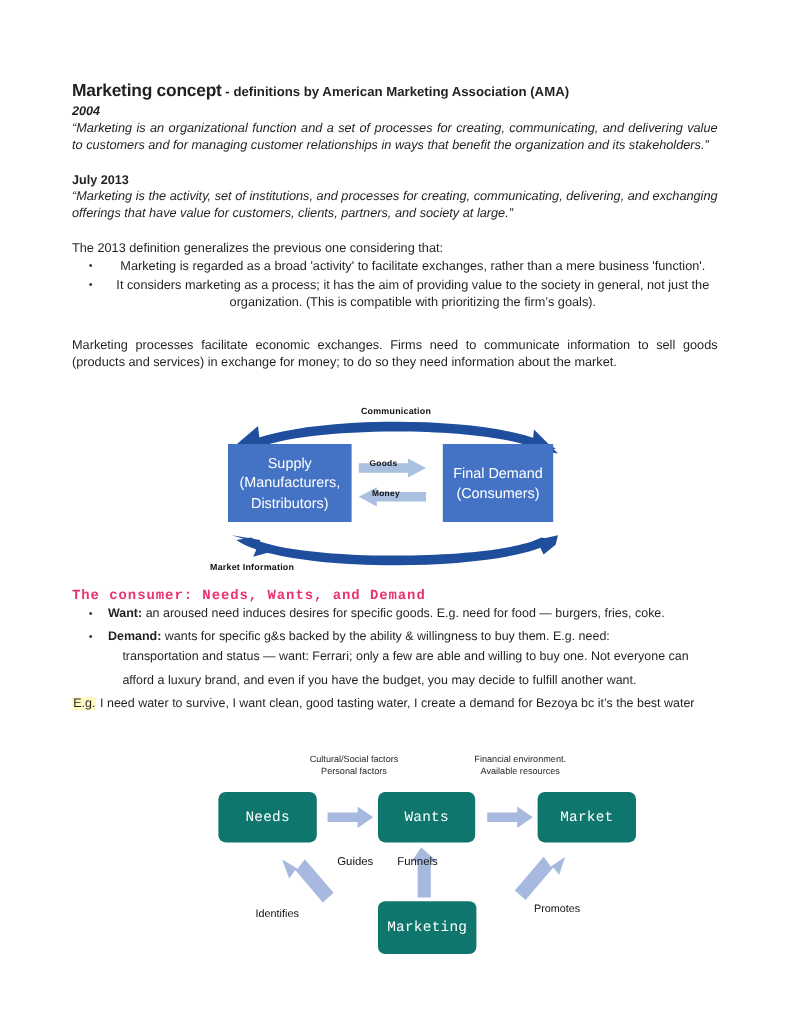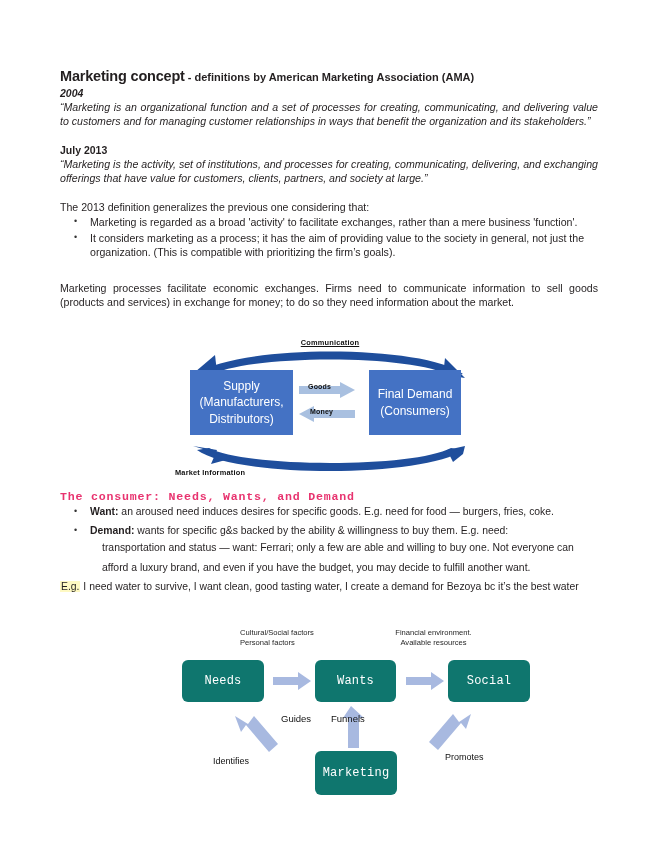--- a/index.html
+++ b/index.html
@@ -17,21 +17,21 @@
   .h-title .strong{font-weight:bold;font-size:14.5px;letter-spacing:-0.2px;}
   .h-title .sub{font-weight:bold;font-size:11px;}
   .yr{font-weight:bold;font-style:italic;font-size:10.5px;line-height:14px;margin:0 0 1px 0;}
   .yr2{font-weight:bold;font-size:10.5px;line-height:14px;margin:0 0 1px 0;}
   .quote{font-style:italic;font-size:10.6px;line-height:13.6px;text-align:justify;margin:0;}
   .para{font-size:10.6px;line-height:14px;text-align:justify;margin:0;}
   .gap-md{height:15px;}
   .gap-lg{height:21px;}
 
   ul.bl{margin:1px 0 0 0;padding:0 0 0 30px;list-style:none;}
-  ul.bl li{font-size:10.6px;line-height:14.2px;position:relative;margin:0 0 1px 0;text-align:left;}
+  ul.bl li{font-size:10.6px;line-height:14.2px;position:relative;margin:0 0 1px 0;text-align:center;}
   ul.bl li:before{content:"\2022";position:absolute;left:-16px;top:-1px;font-size:9px;color:#333;}
 
   ul.bl2{margin:2px 0 0 0;padding:0 0 0 30px;list-style:none;}
   ul.bl2 li{font-size:10.4px;line-height:14.6px;position:relative;margin:0 0 4px 0;}
   ul.bl2 li:before{content:"\2022";position:absolute;left:-16px;top:-1px;font-size:9px;color:#333;}
 
   .sec-head{
     font-family:"Liberation Mono","DejaVu Sans Mono",monospace;
     font-weight:bold;font-size:11.6px;color:#e8336f;letter-spacing:0.8px;
     margin:0 0 2px 0;
@@ -43,41 +43,41 @@
   
   .dg1{position:absolute;left:175px;top:338px;width:310px;height:145px;}
   .dg1 .bx{
     position:absolute;background:#4472c4;color:#ffffff;
     display:flex;flex-direction:column;align-items:center;justify-content:center;
     font-size:12px;line-height:16.5px;text-align:center;
   }
   .dg1 .bx.left{left:15px;top:32px;width:103px;height:65px;}
   .dg1 .bx.right{left:194px;top:32px;width:92px;height:65px;}
   .lbl-comm{position:absolute;left:0;top:0;width:310px;text-align:center;
-    font-size:7.4px;font-weight:bold;letter-spacing:.2px;color:#111;text-decoration:underline;}
+    font-size:7.4px;font-weight:bold;letter-spacing:.2px;color:#111;}
   .lbl-mkt{position:absolute;left:0;top:130px;width:310px;text-align:left;
     font-size:7.4px;font-weight:bold;letter-spacing:.2px;color:#111;}
   .arcwrap{position:absolute;left:0;top:0;width:310px;height:145px;}
   .gm{position:absolute;font-size:7px;font-weight:bold;color:#111;letter-spacing:.2px;}
   .gm.goods{left:133px;top:45px;}
   .gm.money{left:135px;top:70px;}
 
   
   .dg2{position:absolute;left:163px;top:628px;width:380px;height:168px;}
   .dg2 .rb{
     position:absolute;background:#0f766e;color:#ffffff;border-radius:6px;
     display:flex;align-items:center;justify-content:center;
     font-size:12px;letter-spacing:.2px;font-family:Liberation Mono, monospace;
   }
   .dg2 .rb.needs{left:19px;top:32px;width:82px;height:42px;}
   .dg2 .rb.wants{left:152px;top:32px;width:81px;height:42px;}
   .dg2 .rb.demand{left:285px;top:32px;width:82px;height:42px;}
   .dg2 .rb.marketing{left:152px;top:123px;width:82px;height:44px;}
   .cap{position:absolute;font-size:7.6px;line-height:10px;color:#262626;}
-  .cap.c1{left:77px;top:0px;width:110px;text-align:left;}
+  .cap.c1{left:77px;top:0px;width:110px;text-align:center;}
   .cap.c2{left:208px;top:0px;width:125px;text-align:center;}
   .cap.guides{left:118px;top:86px;font-size:9.5px;color:#111;}
   .cap.funnels{left:168px;top:86px;font-size:9.5px;color:#111;}
   .cap.identifies{left:50px;top:128px;font-size:9px;color:#111;}
   .cap.promotes{left:282px;top:124px;font-size:9px;color:#111;}
 </style>
 </head>
 <body>
 
 <div class="page">
@@ -170,21 +170,21 @@
 
      <polygon points="188,78 180,90 185,90 185,120 196,120 196,90 201,90" fill="#a8b9e0"></polygon>
 
      <polygon points="72,88 85,96 91,88 115,116 106,124 83,97 78,104" fill="#a8b9e0"></polygon>
 
      <polygon points="308,86 296,94 290,86 266,114 275,122 298,95 303,101" fill="#a8b9e0"></polygon>
    </svg>
 
    <div class="rb needs">Needs</div>
    <div class="rb wants">Wants</div>
-   <div class="rb demand">Social</div>
+   <div class="rb demand">Market</div>
    <div class="rb marketing">Marketing</div>
 
    <div class="cap guides">Guides</div>
    <div class="cap funnels">Funnels</div>
    <div class="cap identifies">Identifies</div>
    <div class="cap promotes">Promotes</div>
  </div>
 
 </div>
 

